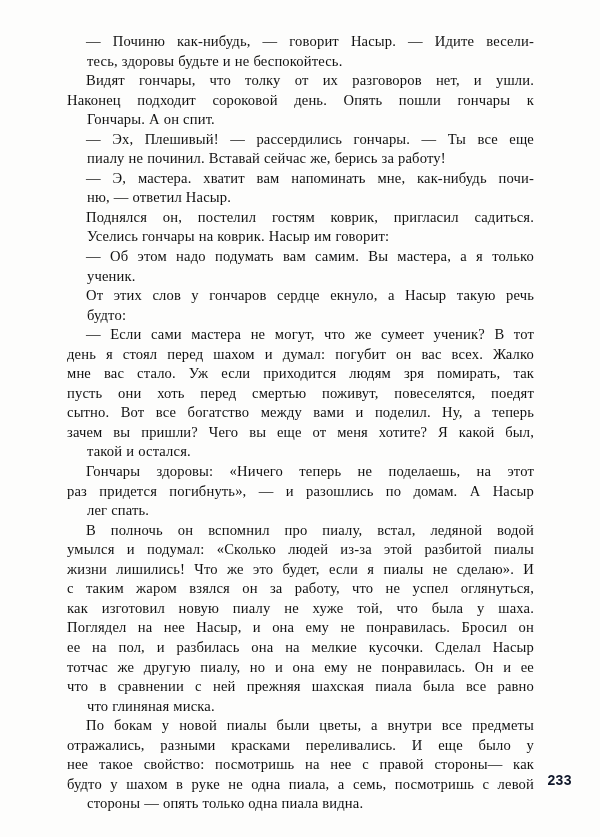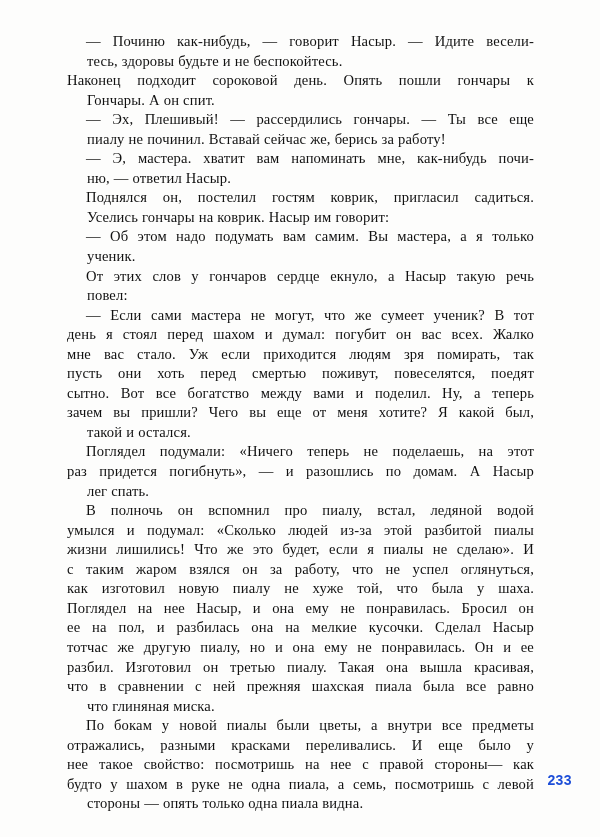--- a/index.html
+++ b/index.html
@@ -56,40 +56,41 @@
     text-align-last: justify;
   }
   #page-number {
     position: absolute;
     right: 28px;
     top: 772px;
     font-family: "Liberation Sans", "DejaVu Sans", sans-serif;
     font-size: 14px;
     font-weight: bold;
     letter-spacing: 0.4px;
-    color: #1d4ed8;
+    color: #0f172a;
   }
   .pg-wrap {
     position: absolute;
     left: 0; top: 0; right: 0; bottom: 0;
   }
 </style>
 </head>
 <body style="color: rgb(17, 17, 17);">
 
 <div id="page" style="background: rgb(253, 253, 252);">
   <div class="pg-wrap">
 
     <div id="text-column">
 
       <p class="para">
           <span class="line first spread">— Починю как-нибудь, — говорит Насыр. — Идите весели-</span>
           <span class="line last">тесь, здоровы будьте и не беспокойтесь.</span>
         </p>
       <p class="para">
+          <span class="line first spread">Видят гончары, что толку от их разговоров нет, и ушли.</span>
           <span class="line spread">Наконец подходит сороковой день. Опять пошли гончары к</span>
           <span class="line last">Гончары. А он спит.</span>
         </p>
       <p class="para">
           <span class="line first spread">— Эх, Плешивый! — рассердились гончары. — Ты все еще</span>
           <span class="line last">пиалу не починил. Вставай сейчас же, берись за работу!</span>
         </p>
       <p class="para">
           <span class="line first spread">— Э, мастера. хватит вам напоминать мне, как-нибудь почи-</span>
           <span class="line last">ню, — ответил Насыр.</span>
@@ -97,46 +98,45 @@
       <p class="para">
           <span class="line first spread">Поднялся он, постелил гостям коврик, пригласил садиться.</span>
           <span class="line last">Уселись гончары на коврик. Насыр им говорит:</span>
         </p>
       <p class="para">
           <span class="line first spread">— Об этом надо подумать вам самим. Вы мастера, а я только</span>
           <span class="line last">ученик.</span>
         </p>
       <p class="para">
           <span class="line first spread">От этих слов у гончаров сердце екнуло, а Насыр такую речь</span>
-          <span class="line last">повел:</span>
+          <span class="line last">будто:</span>
         </p>
       <p class="para">
           <span class="line first spread">— Если сами мастера не могут, что же сумеет ученик? В тот</span>
           <span class="line spread">день я стоял перед шахом и думал: погубит он вас всех. Жалко</span>
           <span class="line spread">мне вас стало. Уж если приходится людям зря помирать, так</span>
           <span class="line spread">пусть они хоть перед смертью поживут, повеселятся, поедят</span>
           <span class="line spread">сытно. Вот все богатство между вами и поделил. Ну, а теперь</span>
           <span class="line spread">зачем вы пришли? Чего вы еще от меня хотите? Я какой был,</span>
           <span class="line last">такой и остался.</span>
         </p>
       <p class="para">
-          <span class="line first spread">Поглядел подумали: «Ничего теперь не поделаешь, на этот</span>
+          <span class="line first spread">Гончары здоровы: «Ничего теперь не поделаешь, на этот</span>
           <span class="line spread">раз придется погибнуть», — и разошлись по домам. А Насыр</span>
           <span class="line last">лег спать.</span>
         </p>
       <p class="para">
           <span class="line first spread">В полночь он вспомнил про пиалу, встал, ледяной водой</span>
           <span class="line spread">умылся и подумал: «Сколько людей из-за этой разбитой пиалы</span>
           <span class="line spread">жизни лишились! Что же это будет, если я пиалы не сделаю». И</span>
           <span class="line spread">с таким жаром взялся он за работу, что не успел оглянуться,</span>
           <span class="line spread">как изготовил новую пиалу не хуже той, что была у шаха.</span>
           <span class="line spread">Поглядел на нее Насыр, и она ему не понравилась. Бросил он</span>
           <span class="line spread">ее на пол, и разбилась она на мелкие кусочки. Сделал Насыр</span>
           <span class="line spread">тотчас же другую пиалу, но и она ему не понравилась. Он и ее</span>
-          <span class="line spread">разбил. Изготовил он третью пиалу. Такая она вышла красивая,</span>
           <span class="line spread">что в сравнении с ней прежняя шахская пиала была все равно</span>
           <span class="line last">что глиняная миска.</span>
         </p>
       <p class="para">
           <span class="line first spread">По бокам у новой пиалы были цветы, а внутри все предметы</span>
           <span class="line spread">отражались, разными красками переливались. И еще было у</span>
           <span class="line spread">нее такое свойство: посмотришь на нее с правой стороны— как</span>
           <span class="line spread">будто у шахом в руке не одна пиала, а семь, посмотришь с левой</span>
           <span class="line last">стороны — опять только одна пиала видна.</span>
         </p>

